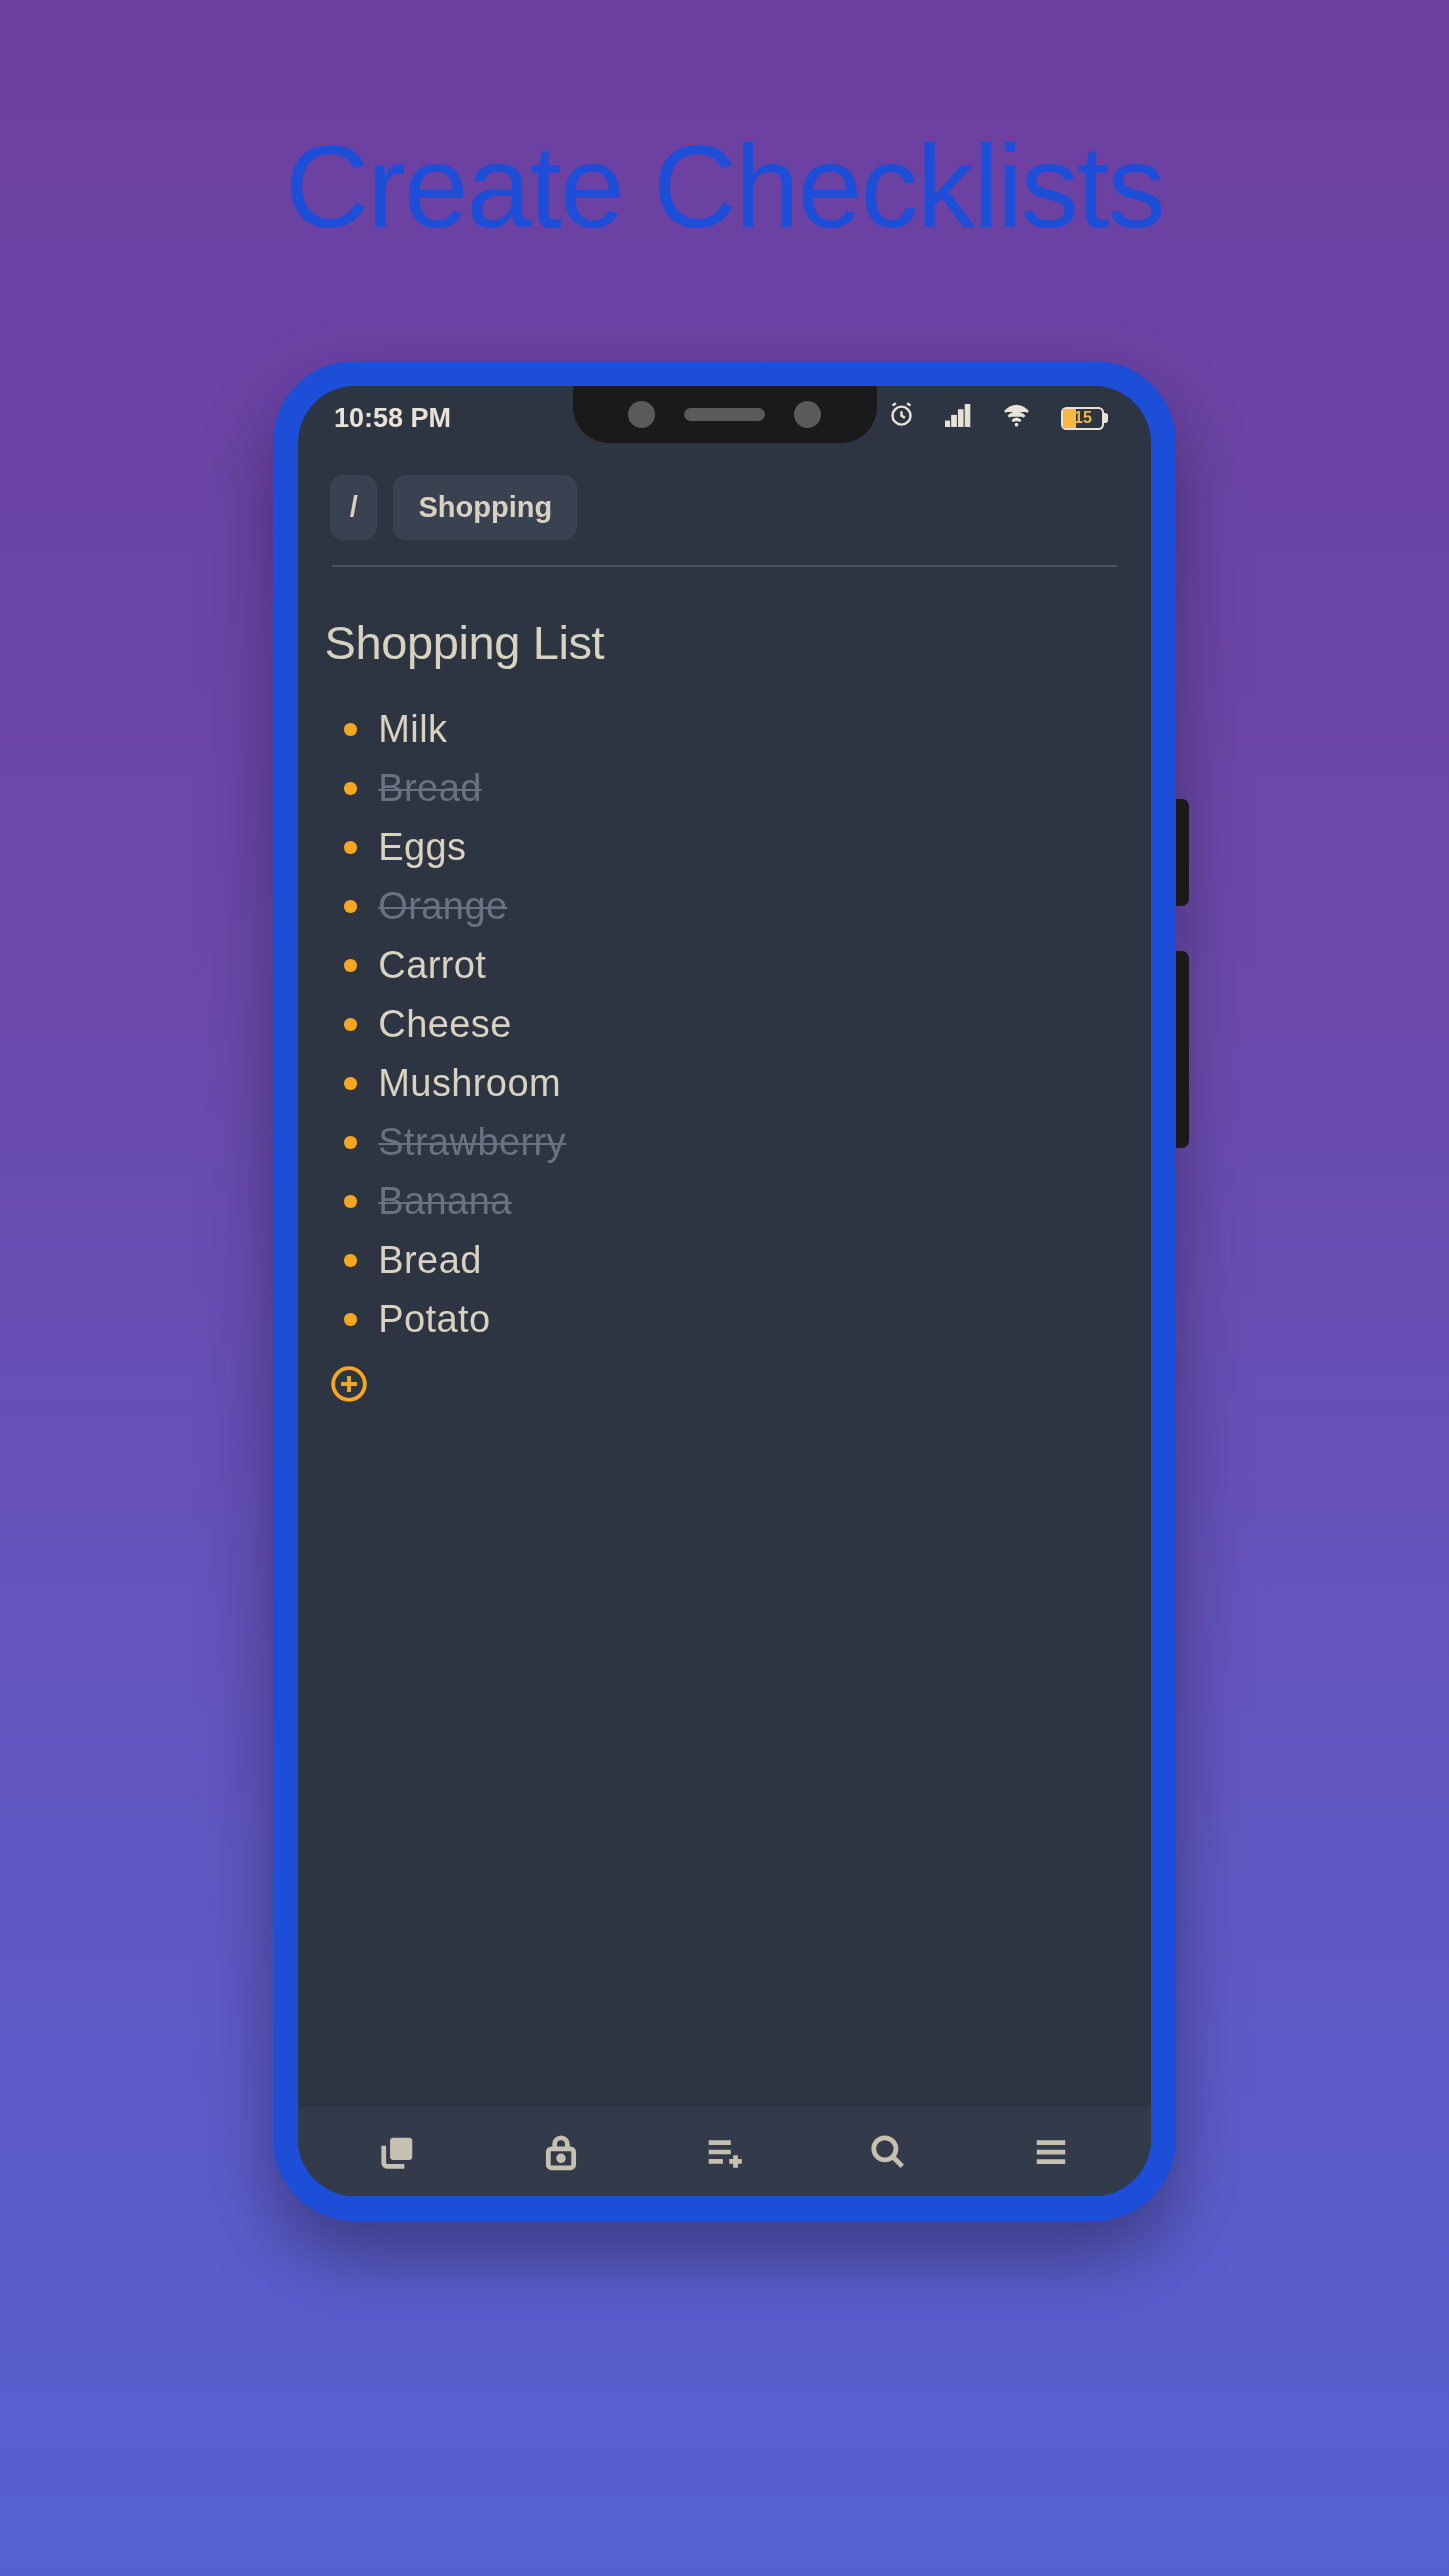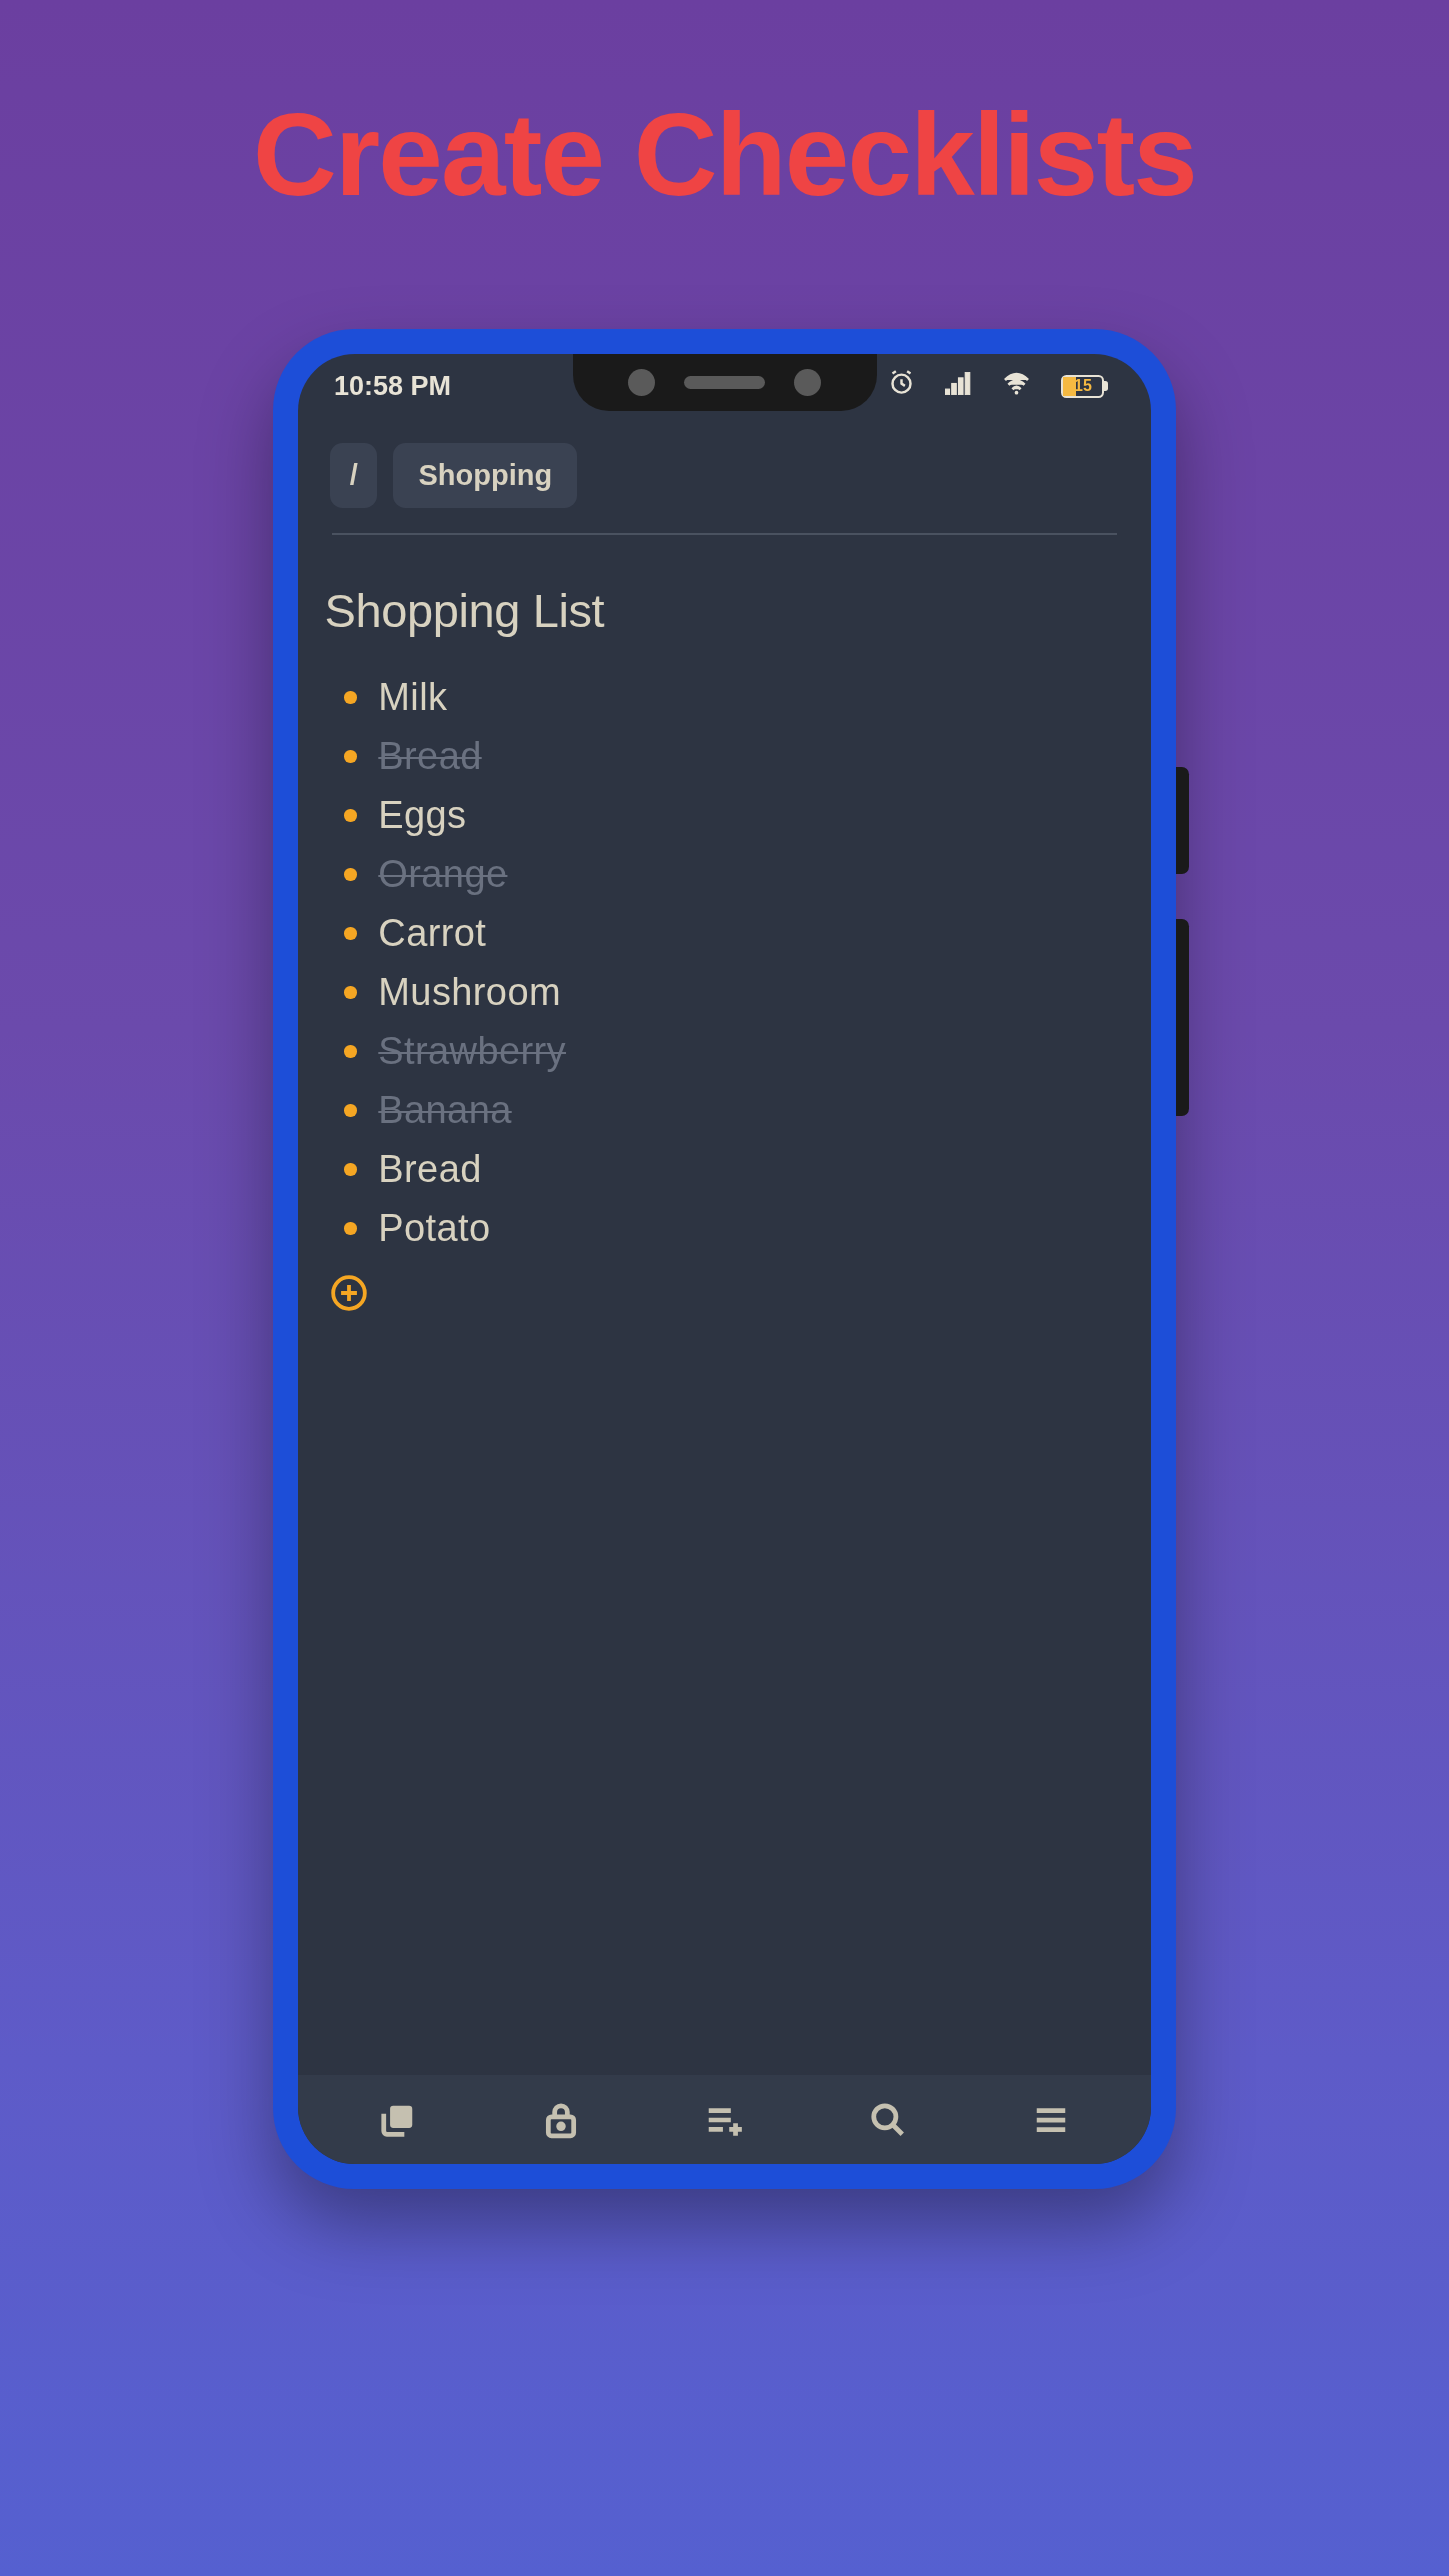--- a/index.html
+++ b/index.html
@@ -7,25 +7,25 @@
     width: 1449px;
     height: 2576px;
     background: linear-gradient(180deg, #6b3fa0 0%, #6b4aac 40%, #5e5bc8 80%, #5560d0 100%);
     font-family: -apple-system, BlinkMacSystemFont, 'Segoe UI', sans-serif;
     display: flex;
     flex-direction: column;
     align-items: center;
     overflow: hidden;
   }
   .headline {
-    color: #ef4444;
+    color: #1d4ed8;
     font-size: 116px;
-    font-weight: 700;
+    font-weight: 400;
     letter-spacing: -1.8px;
-    margin-top: 88px;
+    margin-top: 120px;
     margin-bottom: 107px;
   }
   .phone {
     width: 903px;
     height: 1860px;
     background: #1d4ed8;
     border-radius: 81px;
     padding: 25px;
     position: relative;
     box-shadow: 0 36px 72px rgba(0,0,0,0.35);
@@ -160,20 +160,24 @@
           <div class="item done">
             <span class="bullet"></span>
             <span class="item-text">Orange</span>
           </div>
           <div class="item">
             <span class="bullet"></span>
             <span class="item-text">Carrot</span>
           </div>
           <div class="item">
             <span class="bullet"></span>
+            <span class="item-text">Cheese</span>
+          </div>
+          <div class="item">
+            <span class="bullet"></span>
             <span class="item-text">Mushroom</span>
           </div>
           <div class="item done">
             <span class="bullet"></span>
             <span class="item-text">Strawberry</span>
           </div>
           <div class="item done">
             <span class="bullet"></span>
             <span class="item-text">Banana</span>
           </div>

